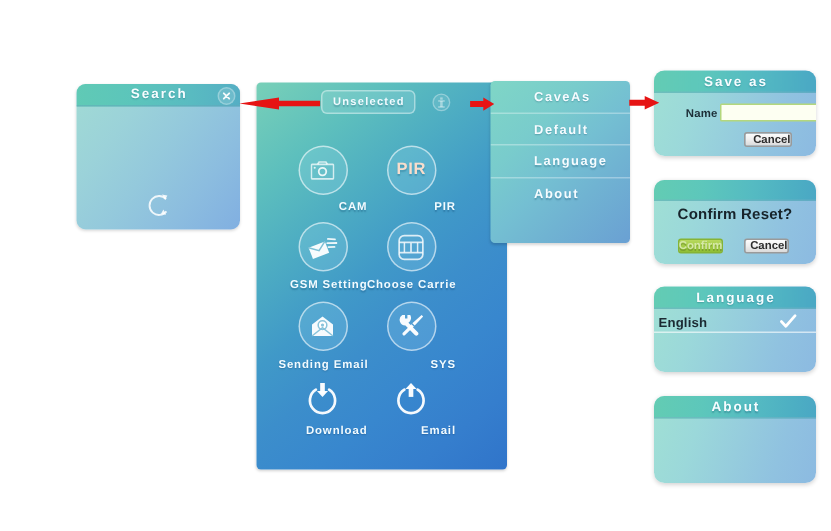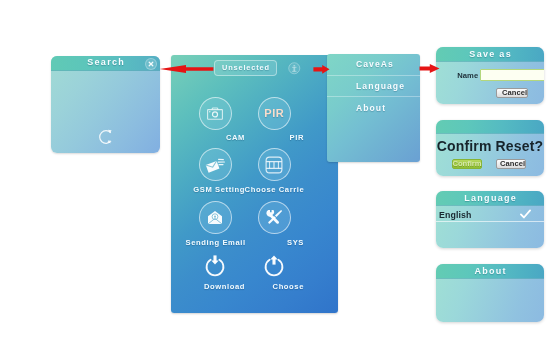--- a/index.html
+++ b/index.html
@@ -77,21 +77,21 @@
   .btn-gray{background:linear-gradient(180deg,#fcfcfc 0%,#f0f0f0 45%,#dadada 100%);
       border:1px solid #9a9a9a;border-radius:2px;color:#2d2d2d;font-size:7.6px;font-weight:bold;
       font-family:"Liberation Sans",sans-serif;display:flex;align-items:center;justify-content:flex-end;
       box-sizing:border-box;}
   #save-set-btn{position:absolute;left:15px;top:40.5px;width:23px;height:10.5px;margin-top:44px;}
   #save-cancel-btn{position:absolute;left:60px;top:40.5px;width:32px;height:10.5px;}
 
   #confirm-dialog{left:436px;top:120px;width:108px;height:56px;}
   #confirm-dialog .dlg-title{height:13px;}
   #confirm-msg{position:absolute;left:0;top:18px;width:100%;text-align:center;
-      font-size:14px;font-weight:bold;color:#17242b;letter-spacing:0.15px;}
+      font-size:10px;font-weight:bold;color:#17242b;letter-spacing:0.15px;}
   #confirm-ok-btn{position:absolute;left:16px;top:38.5px;width:30px;height:10.5px;}
   #confirm-cancel-btn{position:absolute;left:60px;top:38.5px;width:30px;height:10.5px;}
 
   #language-dialog{left:436px;top:191px;width:108px;height:57px;}
   #lang-row{position:absolute;left:0;top:15px;width:100%;height:16px;box-sizing:border-box;
       border-bottom:1px solid rgba(255,255,255,0.62);padding-left:28px;}
   #lang-label{position:absolute;left:3px;top:4px;font-size:8.8px;font-weight:bold;color:#1b2a32;letter-spacing:0.1px;}
   #lang-check{position:absolute;left:83px;top:3px;width:13px;height:10.5px;}
 
   #about-dialog{left:436px;top:264px;width:108px;height:58px;}
@@ -214,26 +214,29 @@
 </div>
 
 <div class="grid-item" style="left:244px;top:254px;">
   <div class="gicon plain">
     <svg width="24" height="24" viewBox="0 0 24 24">
       <path d="M7.6 5.8 A 8.4 8.4 0 1 0 16.4 5.8" fill="none" stroke="rgba(255,255,255,0.95)" stroke-width="1.8" stroke-linecap="round"></path>
       <path d="M12 10.6 L12 3.7" stroke="rgba(255,255,255,0.97)" stroke-width="3.1" stroke-linecap="butt"></path>
       <path d="M8.3 5.4 L12 1.4 L15.7 5.4 Z" fill="rgba(255,255,255,0.97)"></path>
     </svg>
   </div>
-  <div class="glabel">Choose</div>
+  <div class="glabel">Email</div>
 </div>
 
 <div class="panel" id="menu-panel">
   <div class="menu-item">
       <span>CaveAs</span>
+    </div>
+  <div class="menu-item">
+      <span>Default</span>
     </div>
   <div class="menu-item">
       <span>Language</span>
     </div>
   <div class="menu-item">
       <span>About</span>
     </div>
 </div>
 
 <div class="dlg" id="save-dialog">

